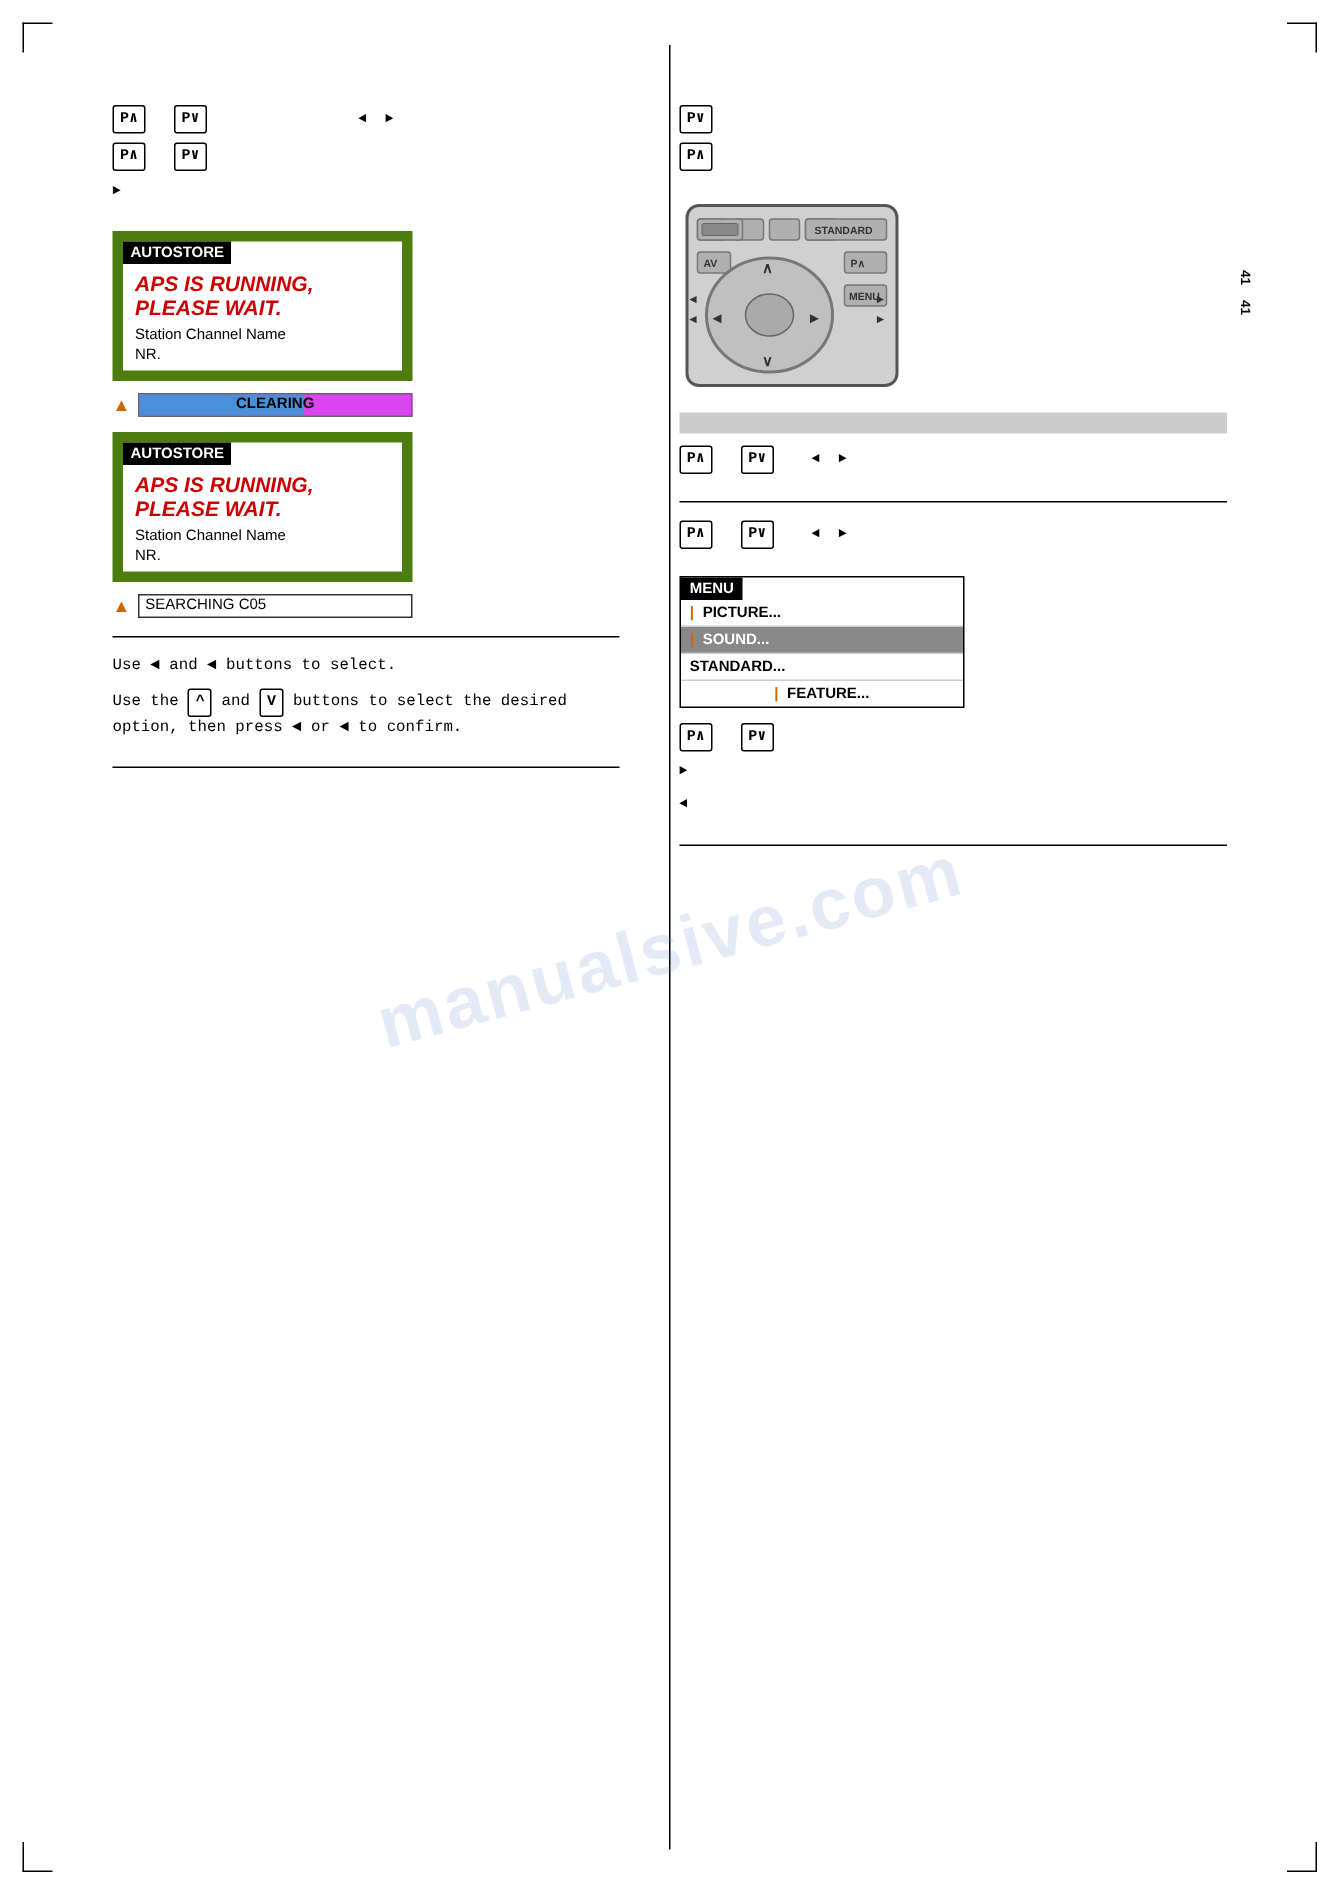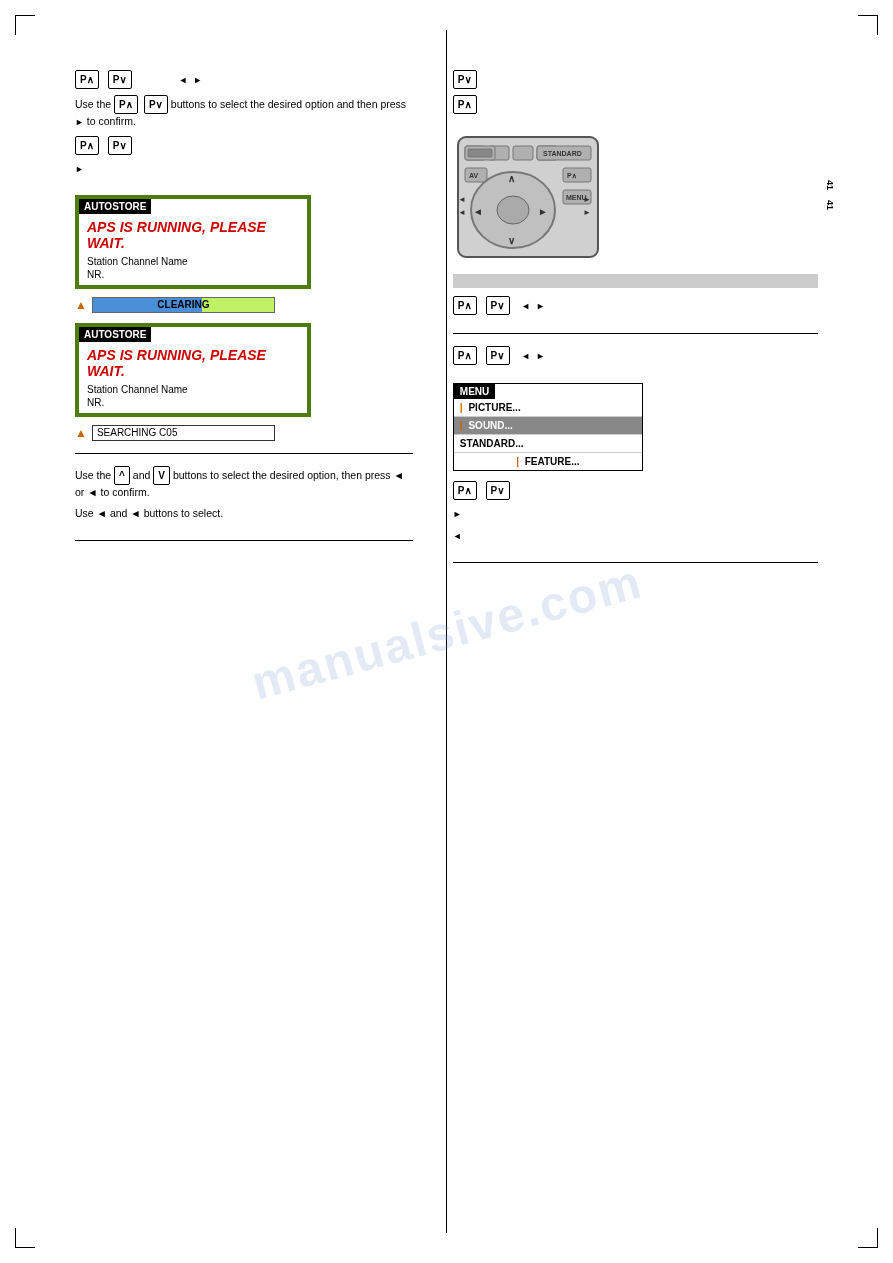--- a/index.html
+++ b/index.html
@@ -64,37 +64,38 @@
 
     
     .section {
       margin-bottom: 18px;
     }
 
     .body-text {
       font-size: 10.5px;
       line-height: 1.5;
       margin-bottom: 6px;
+      font-family: Liberation Mono, monospace;
     }
 
     .btn-label {
       display: inline-flex;
       align-items: center;
       border: 1px solid #000;
       border-radius: 2px;
       padding: 1px 4px;
       font-size: 10px;
       font-weight: bold;
     }
 
     
     .autostore-container {
-      border: 4px solid #4d7c0f;
+      border: 7px solid #4d7c0f;
       margin-bottom: 8px;
-      width: 236px;
+      width: 200px;
     }
     .autostore-header {
       background: #000;
       color: #fff;
       font-weight: bold;
       font-size: 10px;
       padding: 2px 5px;
       display: inline-block;
     }
     .autostore-body {
@@ -127,21 +128,21 @@
       width: 200px;
     }
     .progress-icon {
       font-size: 12px;
       color: #cc6600;
     }
     .progress-bar-outer {
       flex: 1;
       height: 16px;
       border: 1px solid #666;
-      background: #bef264;
+      background: #d946ef;
       position: relative;
     }
     .progress-bar-inner {
       height: 100%;
       background: #4a90d9;
       display: flex;
       align-items: center;
       justify-content: center;
     }
     .progress-bar-text {
@@ -267,28 +268,20 @@
 
       <div class="section">
         <p class="body-text">
           <span class="btn-label">P∧</span>&nbsp;&nbsp;
           <span class="btn-label">P∨</span>
           &nbsp;&nbsp;&nbsp;&nbsp;&nbsp;&nbsp;&nbsp;&nbsp;&nbsp;&nbsp;&nbsp;&nbsp;&nbsp;&nbsp;
           <span class="small-arrows">◄</span>&nbsp;
           <span class="small-arrows">►</span>
         </p>
         <p class="body-text">
-          Use the 
-          <span class="btn-label">P∧</span>&nbsp;
-          <span class="btn-label">P∨</span>
-          buttons to select the desired option and then press
-          <span class="small-arrows">►</span>
-          to confirm.
-        </p>
-        <p class="body-text">
           <span class="btn-label">P∧</span>&nbsp;&nbsp;
           <span class="btn-label">P∨</span>
         </p>
         <p class="body-text">
           <span class="small-arrows">►</span>
         </p>
       </div>
 
       <div class="autostore-container">
         <div class="autostore-header">AUTOSTORE</div>
@@ -320,31 +313,31 @@
         <span class="progress-icon">▲</span>
         <div class="searching-bar-outer">
           <div class="searching-bar-text">SEARCHING C05</div>
         </div>
       </div>
 
       <hr class="hr">
 
       <div class="section">
         <p class="body-text">
+          Use <span>◄</span> and 
+          <span>◄</span> buttons to select.
+        </p>
+        <p class="body-text">
           Use the 
           <span class="btn-label">^</span> and 
           <span class="btn-label">V</span>
           buttons to select the desired option, then press
           <span>◄</span> or 
           <span>◄</span> to confirm.
         </p>
-        <p class="body-text">
-          Use <span>◄</span> and 
-          <span>◄</span> buttons to select.
-        </p>
       </div>
 
       <hr class="hr">
 
     </div>
 
     <div class="col-right">
 
       <div style="position:absolute; top: 140px; right: 8px; font-size:9px; font-weight:bold; writing-mode: vertical-rl;">41</div>
       <div style="position:absolute; top: 160px; right: 8px; font-size:9px; font-weight:bold; writing-mode: vertical-rl;">41</div>

